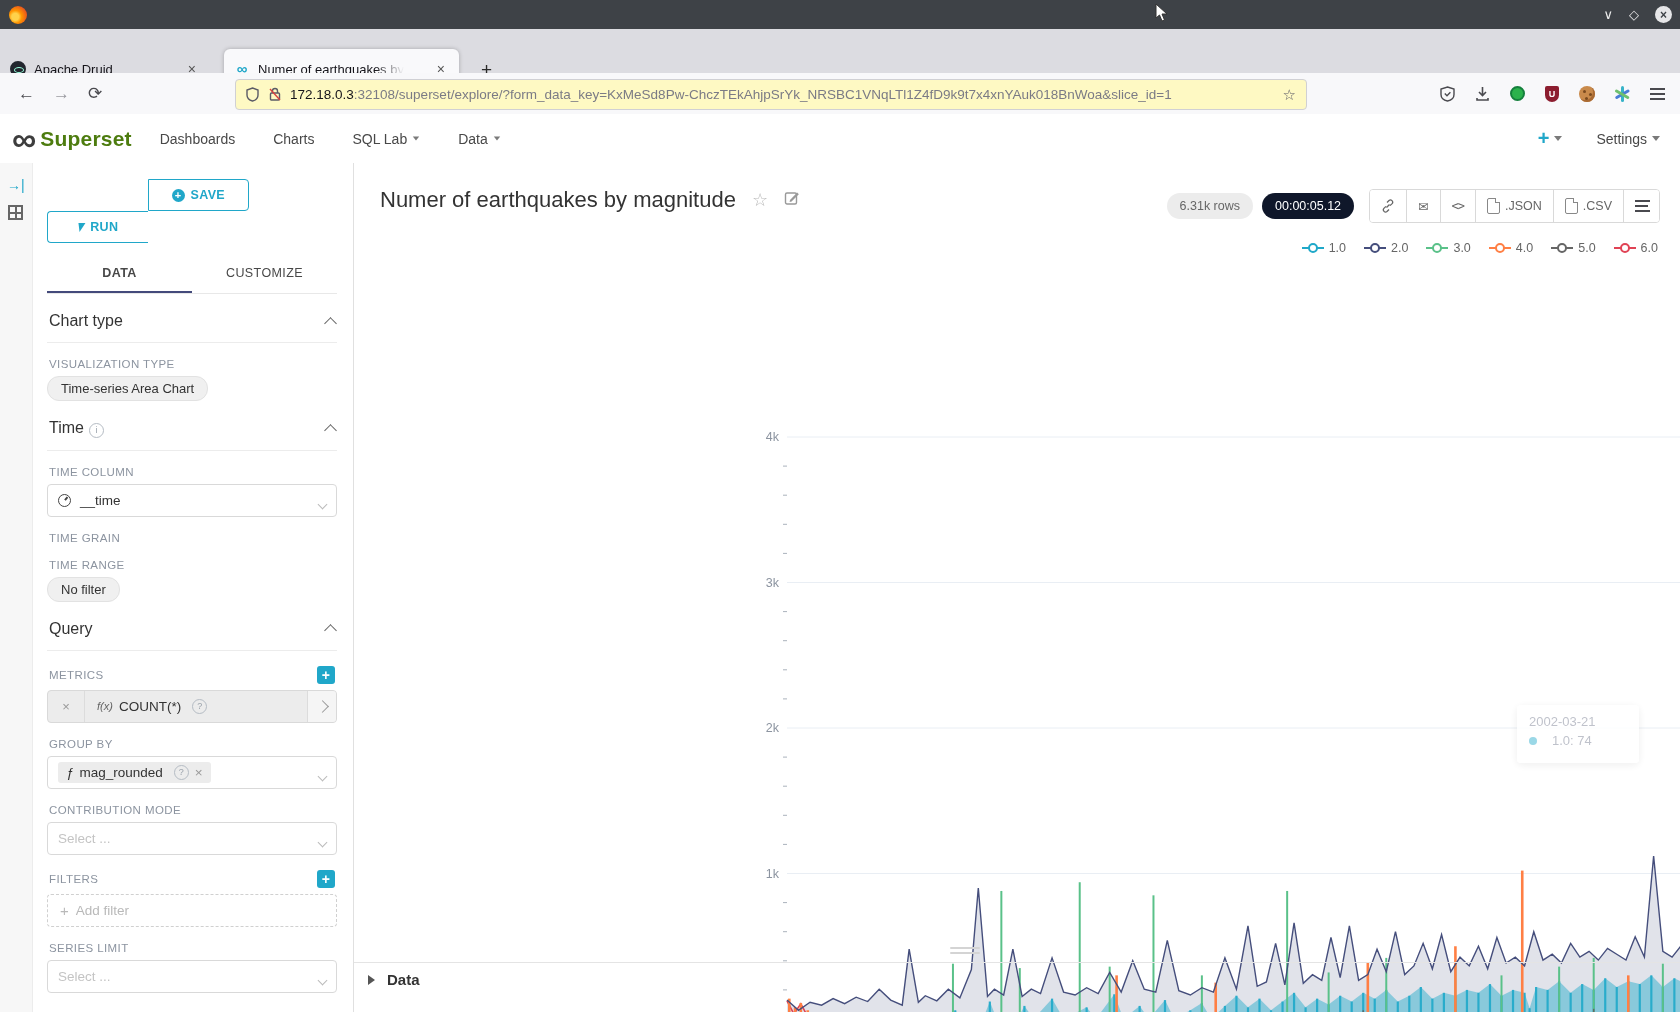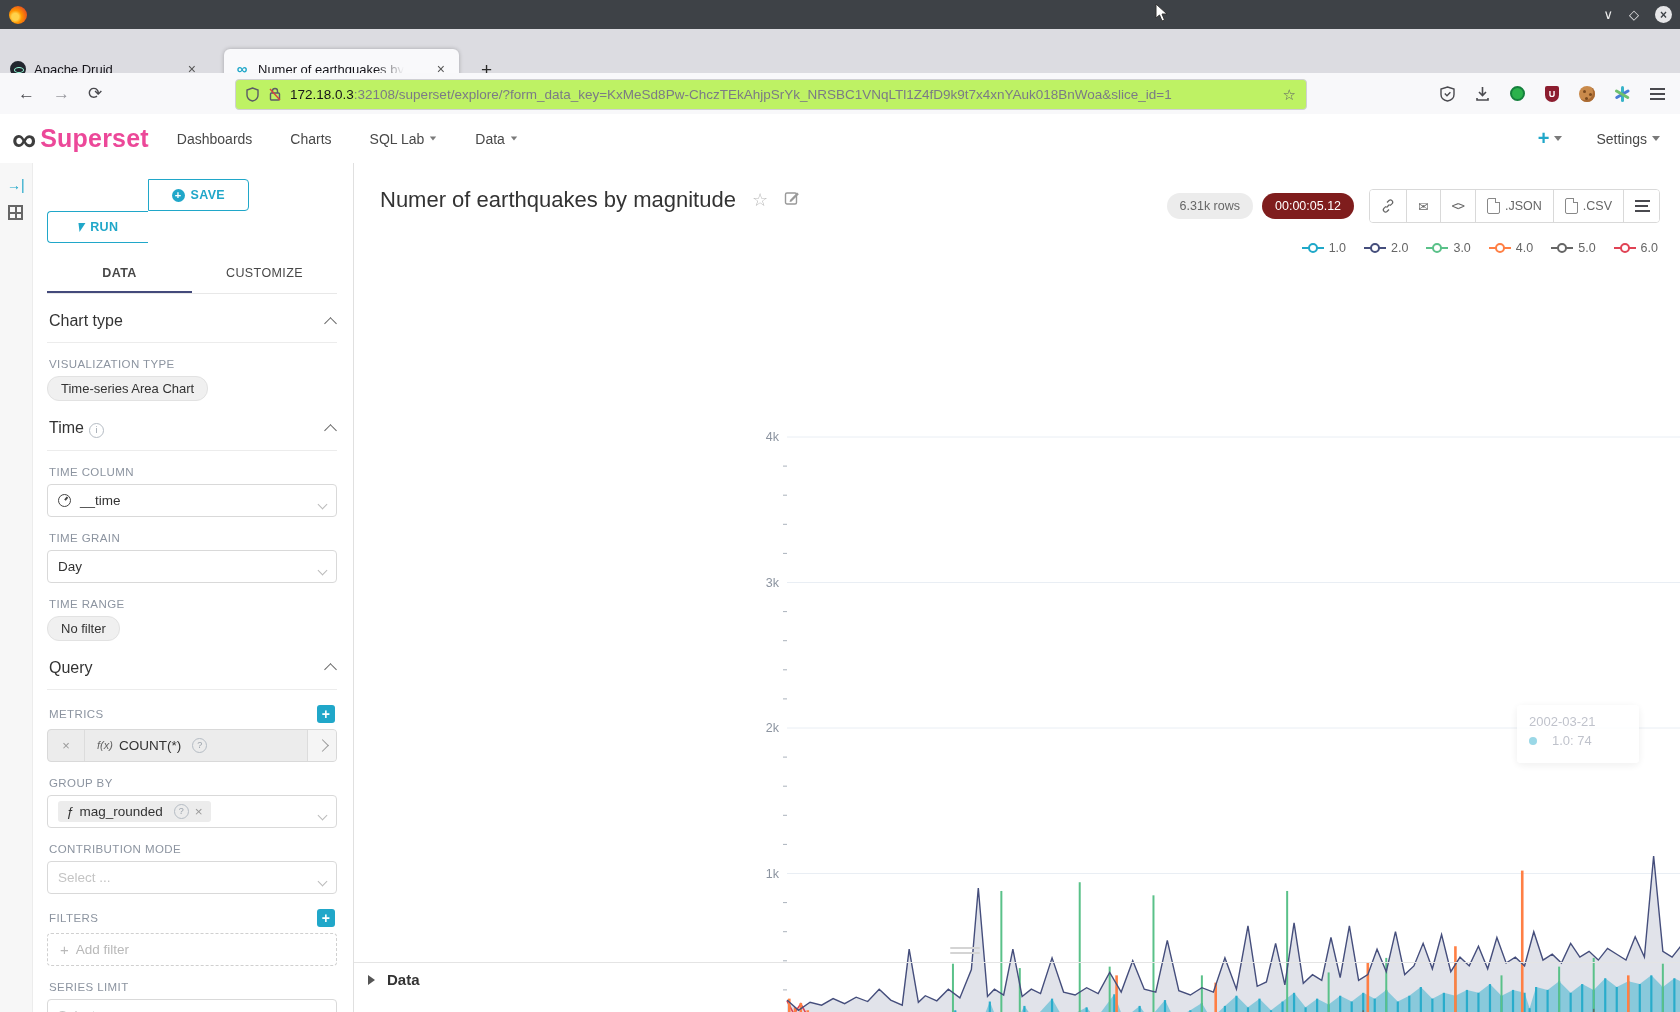--- a/index.html
+++ b/index.html
@@ -22,21 +22,21 @@
   .fav-druid{background:#23272f;border:2px solid #23272f;box-sizing:border-box;position:relative;}
   .fav-druid:after{content:"";position:absolute;left:2px;top:4px;width:8px;height:4px;border:1.5px solid #9fd;border-radius:50%;}
   .fav-superset{color:#20a7c9;font-weight:bold;font-size:15px;line-height:16px;text-align:center;}
   .tab-label{white-space:nowrap;overflow:hidden;max-width:140px;}
   .tab.active .tab-label{max-width:150px;-webkit-mask-image:linear-gradient(90deg,#000 80%,transparent);mask-image:linear-gradient(90deg,#000 80%,transparent);}
   .tab-close{margin-left:auto;color:#555;font-size:14px;padding:2px 4px;}
   .newtab{font-size:19px;color:#2b2b2b;margin-left:14px;margin-bottom:8px;padding:0 8px;}
   .urlbar{position:absolute;left:0;top:73px;width:100%;height:41px;background:#f8f8fa;border-bottom:1px solid #ccccd0;display:flex;align-items:center;}
   .navbtn{color:#4a4a4f;font-size:17px;margin-left:18px;}
   .navbtn.dim{color:#9a9aa0;}
-  .urlfield{position:absolute;left:235px;top:6px;width:1070px;height:29px;background:#bef264;border:1px solid #d0d0d4;border-radius:4px;display:flex;align-items:center;font-size:13.5px;color:#15141a;}
+  .urlfield{position:absolute;left:235px;top:6px;width:1070px;height:29px;background:#fef9c3;border:1px solid #d0d0d4;border-radius:4px;display:flex;align-items:center;font-size:13.5px;color:#15141a;}
   .urlfield .sicon{margin-left:10px;color:#5b5b66;display:flex;}
   .url-text{margin-left:9px;white-space:nowrap;overflow:hidden;flex:1;}
   .url-host{color:#15141a;}
   .url-rest{color:#7b7b85;}
   .url-star{margin:0 10px;color:#5b5b66;font-size:15px;}
   .ext-icons{position:absolute;right:14px;top:6px;height:29px;display:flex;align-items:center;gap:17px;}
   .ext{width:18px;height:18px;display:flex;align-items:center;justify-content:center;font-size:14px;color:#4a4a4f;}
   .dot-green{width:15px;height:15px;border-radius:50%;background:#2bb24c;border:2px solid #15803d;box-sizing:border-box;}
   .shield-red{width:14px;height:16px;background:#8c1d2f;border-radius:2px 2px 7px 7px;color:#fff;font-size:9px;display:flex;align-items:center;justify-content:center;font-weight:bold;}
   .cookie{width:16px;height:16px;border-radius:50%;background:#c98a4b;box-shadow:inset -2px -2px 0 #a96a33;position:relative;}
@@ -45,21 +45,21 @@
   .burst span{position:absolute;left:7px;top:0;width:2.5px;height:16px;border-radius:2px;}
   .menu-bars,.menu-bars:before,.menu-bars:after{width:15px;height:2px;background:#4a4a4f;display:block;content:"";}
   .menu-bars{position:relative;}
   .menu-bars:before{position:absolute;top:-5px;}
   .menu-bars:after{position:absolute;top:5px;}
   
   .snav{position:absolute;left:0;top:114px;width:100%;height:49px;background:#fff;border-bottom:1px solid #e0e0e0;display:flex;align-items:center;}
   .sslogo{display:flex;align-items:center;margin-left:12px;}
   .sslogo .inf{font-size:34px;font-weight:bold;color:#3d3d3d;line-height:30px;margin-right:6px;letter-spacing:-2px;}
   .sslogo .inf b{color:#20a7c9;}
-  .sslogo .brand{font-size:25px;font-weight:bold;color:#ec4899;letter-spacing:.2px;}
+  .sslogo .brand{font-size:21px;font-weight:bold;color:#4d7c0f;letter-spacing:.2px;}
   .snav-items{display:flex;margin-left:28px;gap:38px;font-size:14px;color:#484848;}
   .snav-item{display:flex;align-items:center;gap:5px;}
   .caret{width:0;height:0;border-left:4px solid transparent;border-right:4px solid transparent;border-top:5px solid #7a7a7a;display:inline-block;}
   .snav-right{position:absolute;right:20px;display:flex;align-items:center;gap:34px;font-size:14px;color:#484848;}
   .plus-teal{color:#20a7c9;font-size:20px;font-weight:bold;}
   
   .gutter{position:absolute;left:0;top:163px;width:32px;height:849px;background:#f7f7f7;border-right:1px solid #ececec;}
   .gut-ic{margin:14px 0 0 7px;color:#20a7c9;font-size:14px;}
   .grid-ic{width:15px;height:15px;margin:12px 0 0 8px;
     background:
@@ -105,21 +105,21 @@
   .label-row{display:flex;align-items:center;justify-content:space-between;}
   .addbtn{width:18px;height:18px;border-radius:3px;background:#20a7c9;color:#fff;font-size:14px;line-height:18px;text-align:center;font-weight:bold;}
   
   .main{position:absolute;left:354px;top:163px;width:1326px;height:849px;background:#fff;}
   .chart-head{position:absolute;left:26px;top:24px;right:20px;display:flex;align-items:center;}
   .chart-title{font-size:22px;color:#333;}
   .head-ic{color:#b9b9b9;margin-left:16px;font-size:18px;}
   .head-right{position:absolute;right:0;top:2px;display:flex;align-items:center;gap:9px;}
   .badge{border-radius:13px;padding:6px 13px;font-size:12.5px;}
   .badge.rows{background:#ececec;color:#666;}
-  .badge.timer{background:#7f1d1d;color:#fff;}
+  .badge.timer{background:#0f172a;color:#fff;}
   .btn-group{display:flex;border:1px solid #d9d9d9;border-radius:4px;overflow:hidden;margin-left:6px;height:32px;}
   .bg-btn{display:flex;align-items:center;justify-content:center;padding:0 11px;border-right:1px solid #d9d9d9;color:#666;font-size:12.5px;gap:5px;background:#fff;}
   .bg-btn:last-child{border-right:none;}
   .code-ic{font-family:"DejaVu Sans Mono",monospace;font-size:12px;letter-spacing:-1px;}
   .file-ic{width:11px;height:14px;border:1.3px solid #888;border-radius:2px;position:relative;}
   .file-ic:after{content:"";position:absolute;right:-1px;top:-1px;width:4px;height:4px;background:#fff;border-left:1.3px solid #888;border-bottom:1.3px solid #888;}
   .legend{position:absolute;right:22px;top:78px;display:flex;gap:18px;font-size:12.5px;color:#666;align-items:center;}
   .lg-item{display:flex;align-items:center;gap:5px;}
   .lg-mark{width:22px;height:8px;position:relative;}
   .lg-mark i{position:absolute;left:0;top:3px;width:22px;height:2px;}
@@ -287,24 +287,20 @@
         <span><span>Time</span><span class="info-ic">i</span></span>
           <span class="chev up"></span>
       </div>
       <div class="field-label">TIME COLUMN</div>
       <div class="sel">
         <span class="clock"></span>
         <span>__time</span>
         <span class="chev-wrap"><span class="chev down sm"></span></span>
       </div>
       <div class="field-label">TIME GRAIN</div>
-      <div class="sel">
-        <span>Day</span>
-        <span class="chev-wrap"><span class="chev down sm"></span></span>
-      </div>
       <div class="field-label">TIME RANGE</div>
       <div><span class="pill">No filter</span></div>
 
       <div class="sect-head">
         <span>Query</span>
           <span class="chev up"></span>
       </div>
       <div class="field-label label-row">
         <span>METRICS</span>
           <span class="addbtn">+</span>

